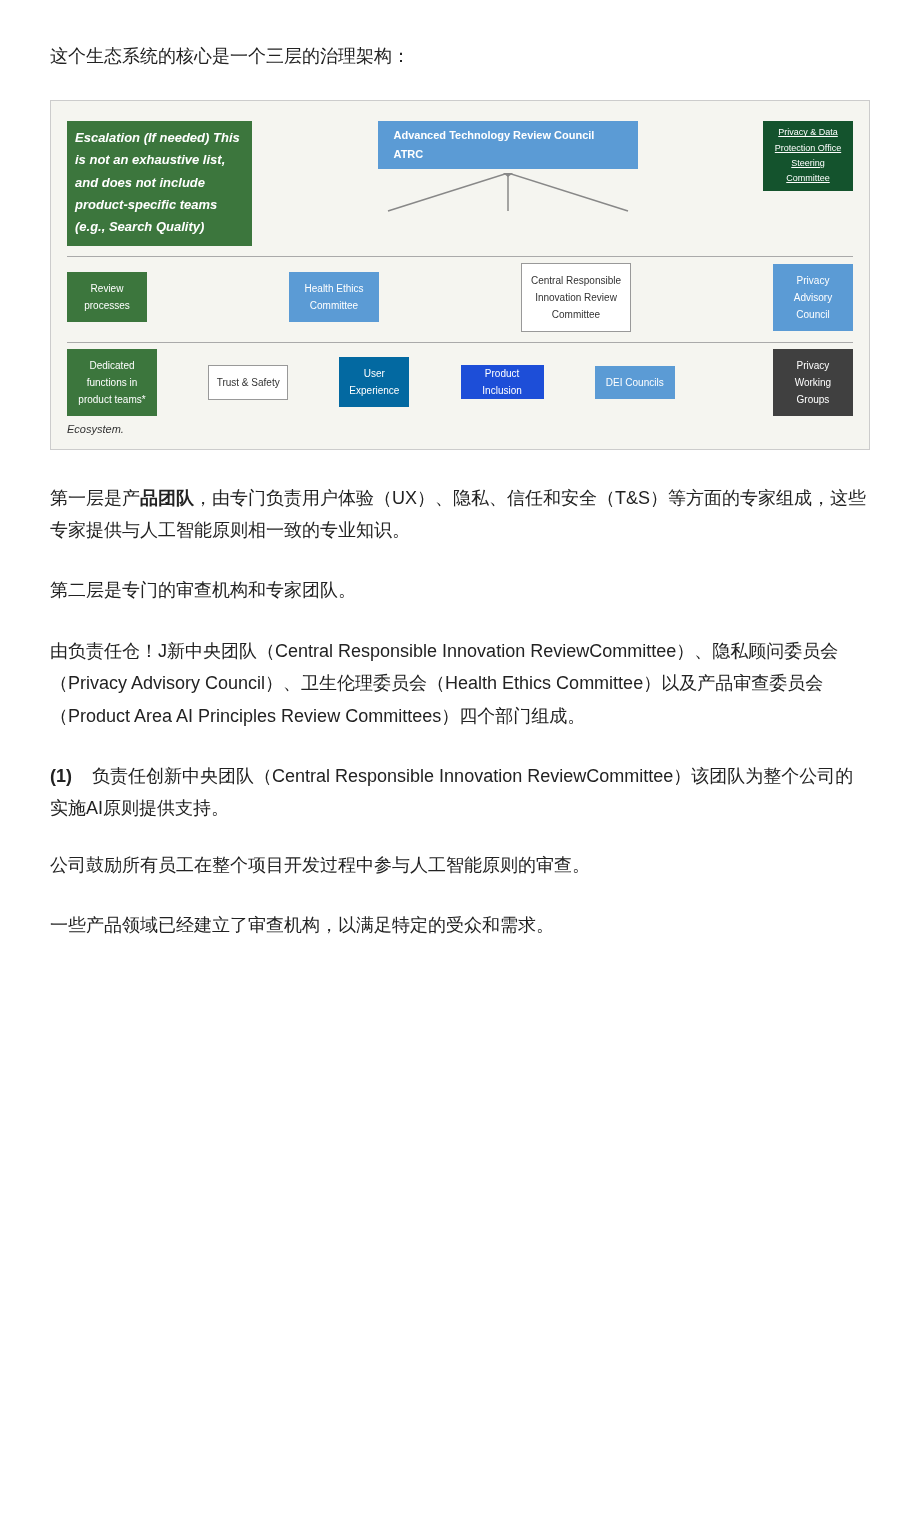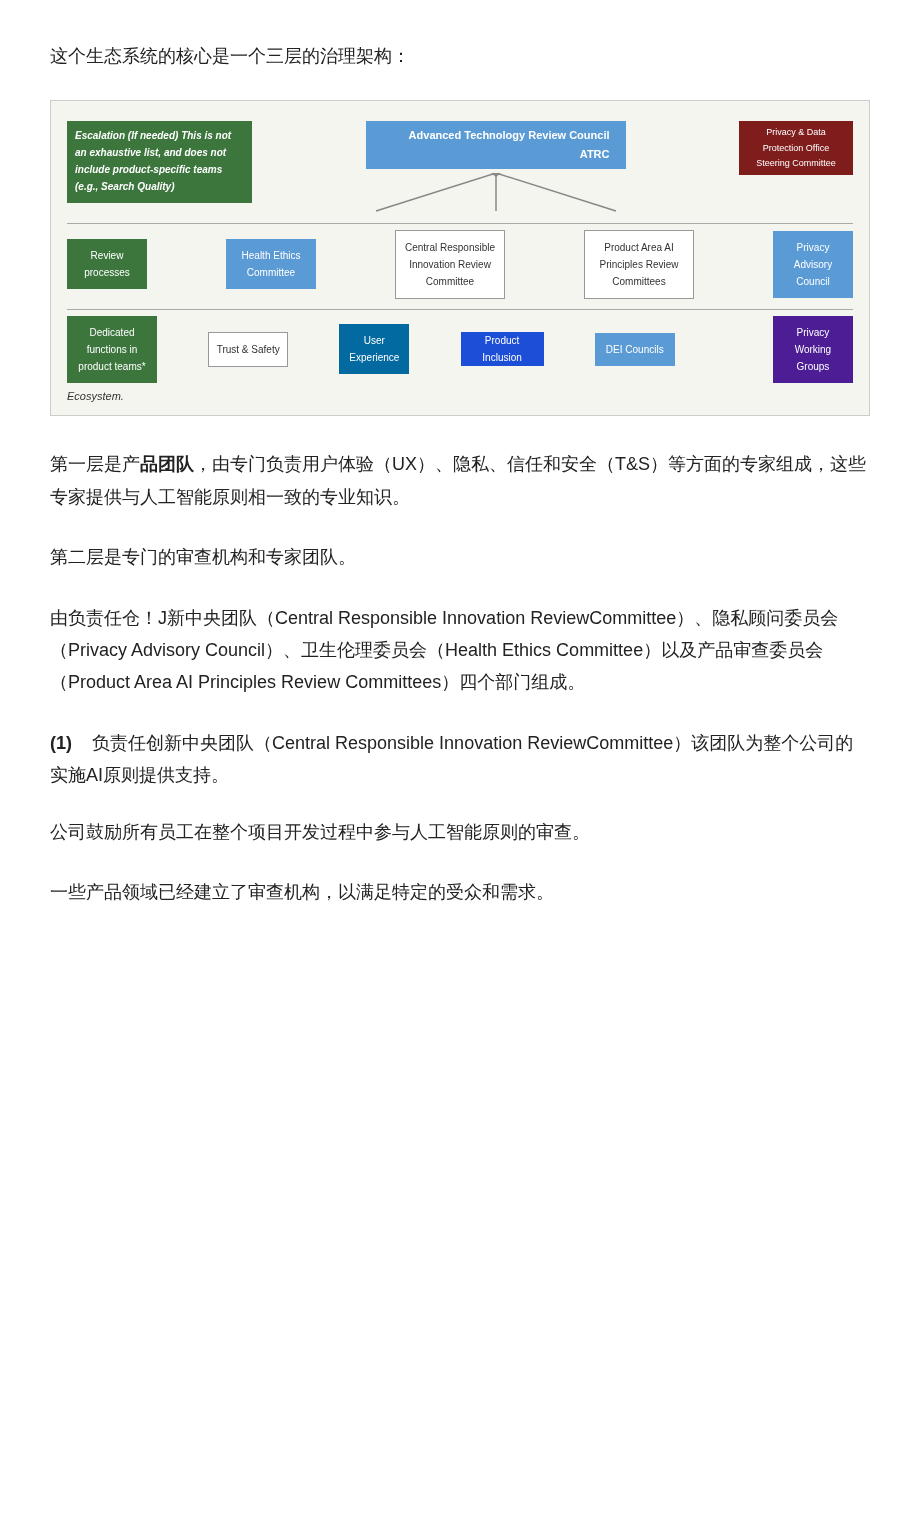--- a/index.html
+++ b/index.html
@@ -35,21 +35,21 @@
     .escalation-box {
       background: #3c763d;
       color: #fff;
       font-size: 10px;
       padding: 6px 8px;
       width: 185px;
       flex-shrink: 0;
     }
     .escalation-box .escalation-title {
       font-weight: bold;
-      font-size: 10px;
+      font-size: 13px;
       margin-bottom: 2px;
     }
     .escalation-box .escalation-title span {
       font-style: italic;
     }
     .escalation-italic {
       font-style: italic;
       font-size: 10px;
     }
     .escalation-italic .google-bold {
@@ -64,48 +64,49 @@
       flex-direction: column;
       align-items: center;
       position: relative;
       padding-top: 0;
     }
 
     .atrc-box {
       background: #5b9bd5;
       color: #fff;
       font-size: 11px;
-      text-align: right;
+      text-align: left;
       padding: 5px 16px;
       font-weight: bold;
       width: 260px;
       margin-bottom: 4px;
     }
 
     
     .triangle-lines {
       width: 100%;
       display: flex;
       justify-content: center;
       height: 40px;
       position: relative;
     }
     .triangle-svg {
       width: 300px;
       height: 40px;
     }
 
     .privacy-top-box {
-      background: #7f1d1d;
+      background: #14532d;
       color: #fff;
       font-size: 9px;
       text-align: center;
       padding: 4px 6px;
-      width: 114px;
-      flex-shrink: 0;
+      width: 90px;
+      flex-shrink: 0;
+      text-decoration: underline;
     }
 
     
     .diagram-mid-row {
       display: flex;
       align-items: center;
       justify-content: space-between;
       margin-bottom: 10px;
       gap: 0;
     }
@@ -216,21 +217,21 @@
       background: #5b9bd5;
       color: #fff;
       font-size: 10px;
       text-align: center;
       padding: 8px 6px;
       width: 80px;
       flex-shrink: 0;
     }
 
     .privacy-working-box {
-      background: #4c1d95;
+      background: #404040;
       color: #fff;
       font-size: 10px;
       text-align: center;
       padding: 8px 6px;
       width: 80px;
       flex-shrink: 0;
       margin-left: 47px;
     }
 
     .ecosystem-label {
@@ -313,23 +314,20 @@
   <div class="diagram-mid-row">
     <div class="review-box">
       <span>Review processes</span>
     </div>
     <div class="health-ethics-box">
       <span>Health Ethics Committee</span>
     </div>
     <div class="central-responsible-box">
       <span>Central Responsible Innovation Review Committee</span>
     </div>
-    <div class="product-area-box">
-      <span>Product Area AI Principles Review Committees</span>
-    </div>
     <div class="privacy-advisory-box">
       <span>Privacy Advisory Council</span>
     </div>
   </div>
 
   <hr class="diagram-separator">
 
   <div class="diagram-bot-row">
     <div class="dedicated-box">
       <span>Dedicated functions in product teams*</span>

